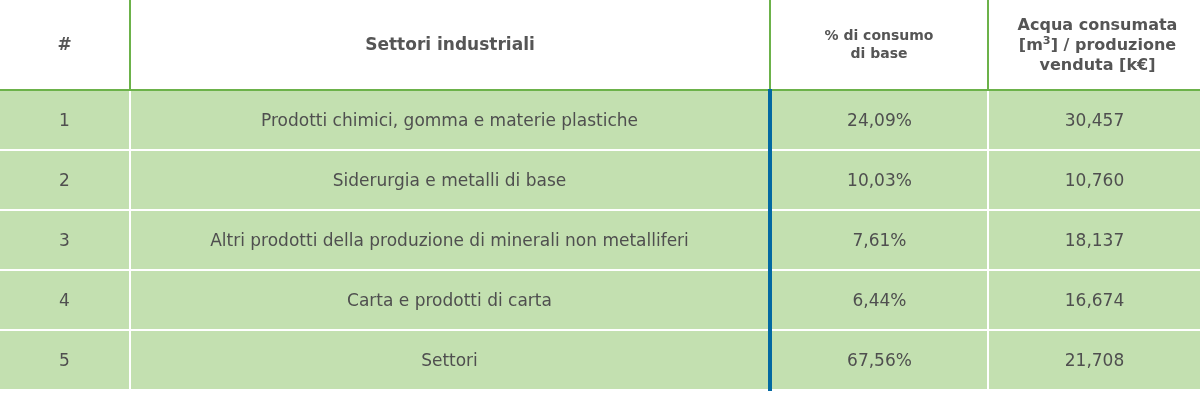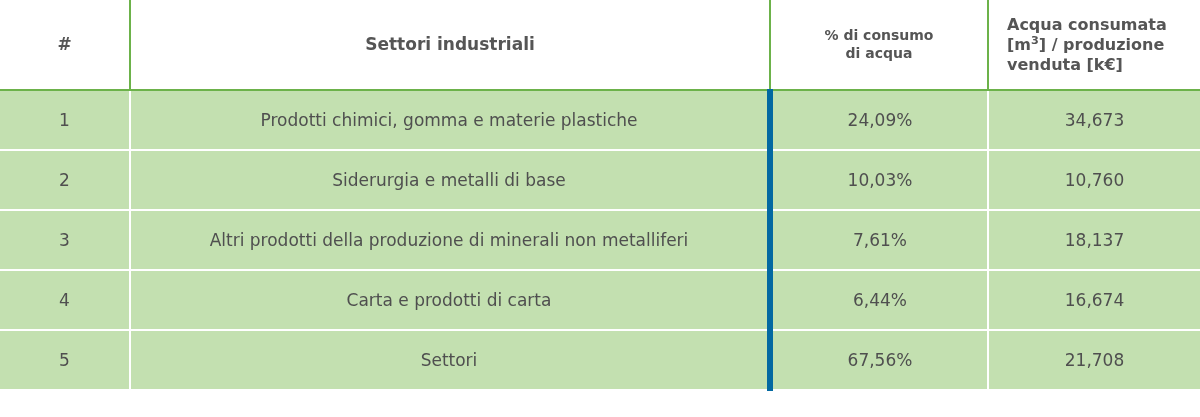--- a/index.html
+++ b/index.html
@@ -48,39 +48,39 @@
   thead th.col-sect {
     border-right: 2px solid #6cb24a;
     text-align: center;
   }
   thead th.col-pct {
     border-right: 2px solid #6cb24a;
     font-size: 14px;
   }
   thead th.col-vol {
     font-size: 16px;
-    text-align: left;
+    text-align: center;
     padding-left: 18px;
   }
   tbody td {
     background: #c3e0b0;
     color: #4f4f4f;
     font-size: 17px;
     text-align: center;
     vertical-align: middle;
     height: 60px;
     padding: 6px 10px;
     box-sizing: border-box;
     border-bottom: 2px solid #ffffff;
   }
   tbody td.col-num {
     border-right: 2px solid #ffffff;
   }
   tbody td.col-sect {
-    border-right: 6px solid #0369a1;
+    border-right: 4px solid #0369a1;
   }
   tbody td.col-pct {
     border-right: 2px solid #ffffff;
     text-align: center;
   }
   tbody tr:last-child td {
     border-bottom: 2px solid #ffffff;
   }
   sup { font-size: 0.7em; vertical-align: super; line-height: 0; }
   .hdr-line { display: block; }
@@ -95,35 +95,35 @@
       <col class="c-sect">
       <col class="c-pct">
       <col class="c-vol">
     </colgroup>
     <thead>
       <tr>
         <th class="col-num">#</th>
         <th class="col-sect">Settori industriali</th>
         <th class="col-pct">
           <span class="hdr-line">% di consumo</span>
-          <span class="hdr-line">di acqua</span>
+          <span class="hdr-line">di base</span>
         </th>
         <th class="col-vol">
           <span class="hdr-line">Acqua consumata</span>
           <span class="hdr-line"><span>[m</span><sup>3</sup><span>] / produzione</span></span>
           <span class="hdr-line">venduta [k€]</span>
         </th>
       </tr>
     </thead>
     <tbody>
       <tr>
         <td class="col-num">1</td>
         <td class="col-sect">Prodotti chimici, gomma e materie plastiche</td>
         <td class="col-pct">24,09%</td>
-        <td class="col-vol">34,673</td>
+        <td class="col-vol">30,457</td>
       </tr>
       <tr>
         <td class="col-num">2</td>
         <td class="col-sect">Siderurgia e metalli di base</td>
         <td class="col-pct">10,03%</td>
         <td class="col-vol">10,760</td>
       </tr>
       <tr>
         <td class="col-num">3</td>
         <td class="col-sect">Altri prodotti della produzione di minerali non metalliferi</td>

